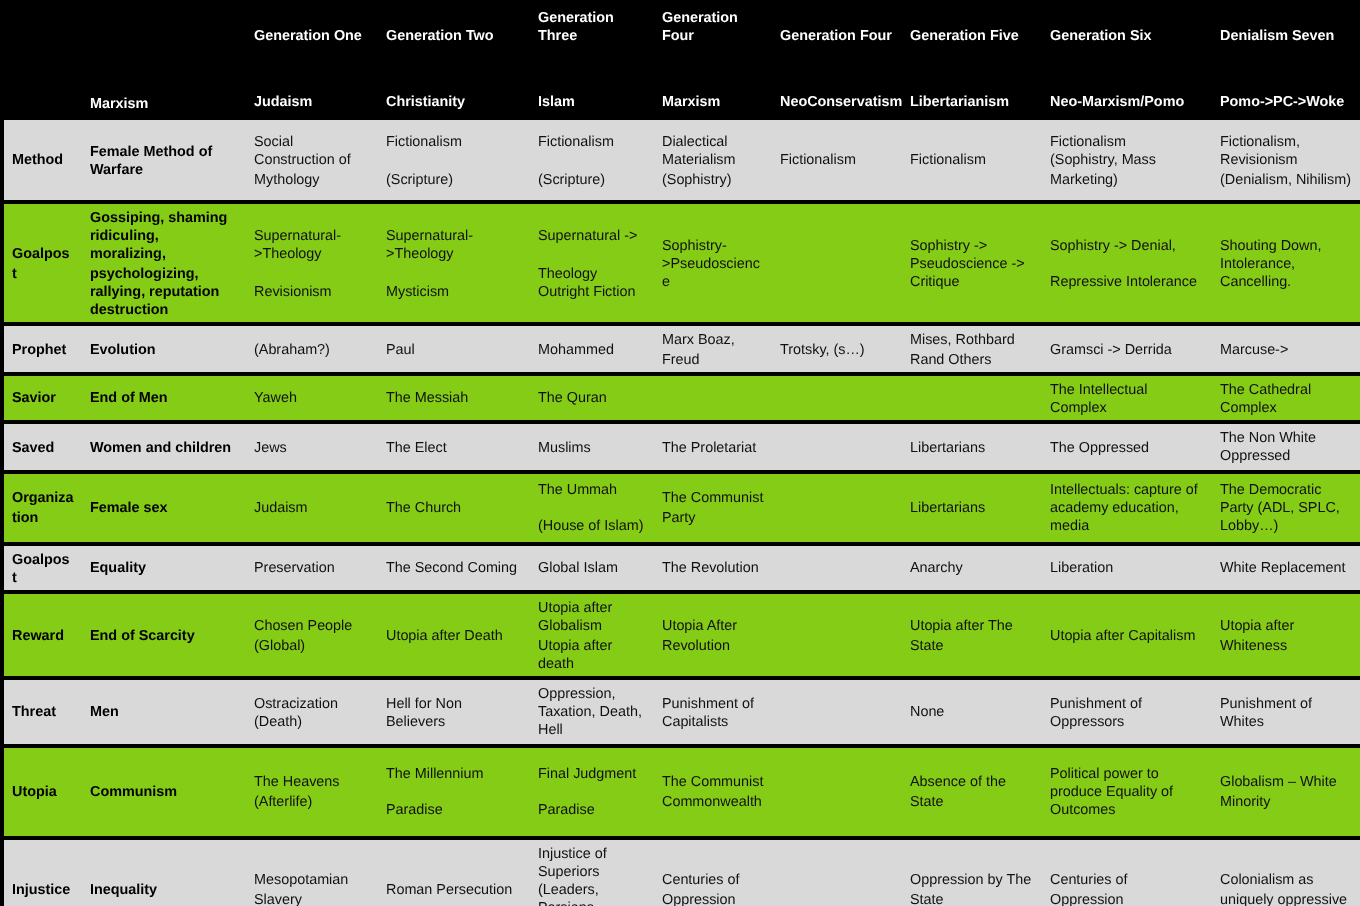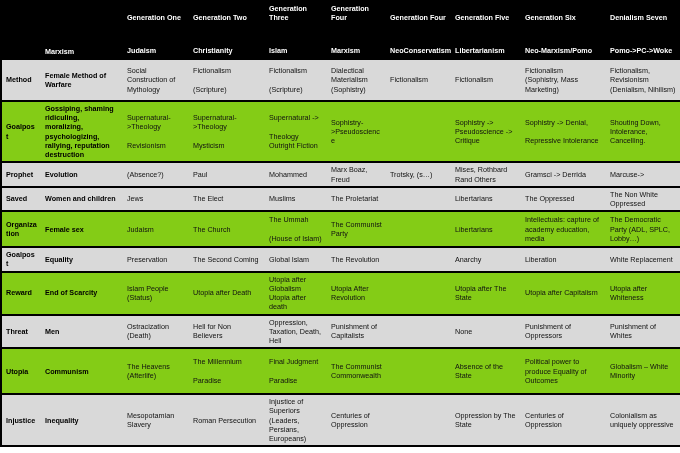--- a/index.html
+++ b/index.html
@@ -142,29 +142,41 @@
           <td></td>
           <td>Sophistry -&gt; Pseudoscience -&gt; Critique</td>
           <td>Sophistry -&gt; Denial,
 
 Repressive Intolerance</td>
           <td>Shouting Down, Intolerance, Cancelling.</td>
         </tr>
         <tr class="gray" style="height: 18px;">
           <td class="rowlabel">Prophet</td>
           <td class="origins">Evolution</td>
-          <td>(Absence?)</td>
+          <td>(Abraham?)</td>
           <td>Paul</td>
           <td>Mohammed</td>
           <td>Marx Boaz, Freud</td>
           <td>Trotsky, (s…)</td>
           <td>Mises, Rothbard Rand Others</td>
           <td>Gramsci -&gt; Derrida</td>
           <td>Marcuse-&gt;</td>
         </tr>
+        <tr class="white" style="height: 16px;">
+          <td class="rowlabel">Savior</td>
+          <td class="origins">End of Men</td>
+          <td>Yaweh</td>
+          <td>The Messiah</td>
+          <td>The Quran</td>
+          <td></td>
+          <td></td>
+          <td></td>
+          <td>The Intellectual Complex</td>
+          <td>The Cathedral Complex</td>
+        </tr>
         <tr class="gray" style="height: 18px; padding-left: 21px;">
           <td class="rowlabel">Saved</td>
           <td class="origins">Women and children</td>
           <td>Jews</td>
           <td>The Elect</td>
           <td>Muslims</td>
           <td>The Proletariat</td>
           <td></td>
           <td>Libertarians</td>
           <td>The Oppressed</td>
@@ -192,21 +204,21 @@
           <td>Global Islam</td>
           <td>The Revolution</td>
           <td></td>
           <td>Anarchy</td>
           <td>Liberation</td>
           <td>White Replacement</td>
         </tr>
         <tr class="white" style="height: 28px;">
           <td class="rowlabel">Reward</td>
           <td class="origins">End of Scarcity</td>
-          <td>Islam People (Status)</td>
+          <td>Chosen People (Global)</td>
           <td>Utopia after Death</td>
           <td>Utopia after Globalism
 Utopia after death</td>
           <td>Utopia After Revolution</td>
           <td></td>
           <td>Utopia after The State</td>
           <td>Utopia after Capitalism</td>
           <td>Utopia after Whiteness</td>
         </tr>
         <tr class="gray" style="height: 26px;">

